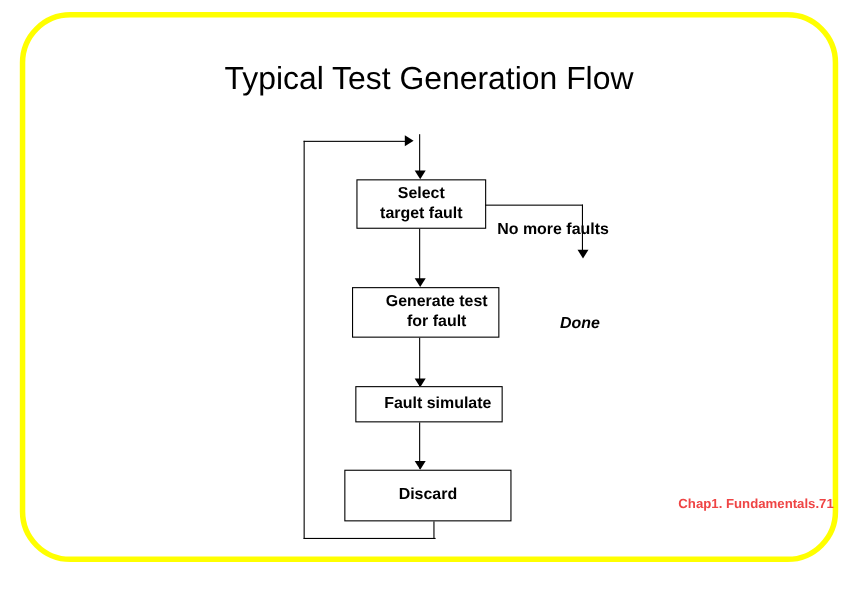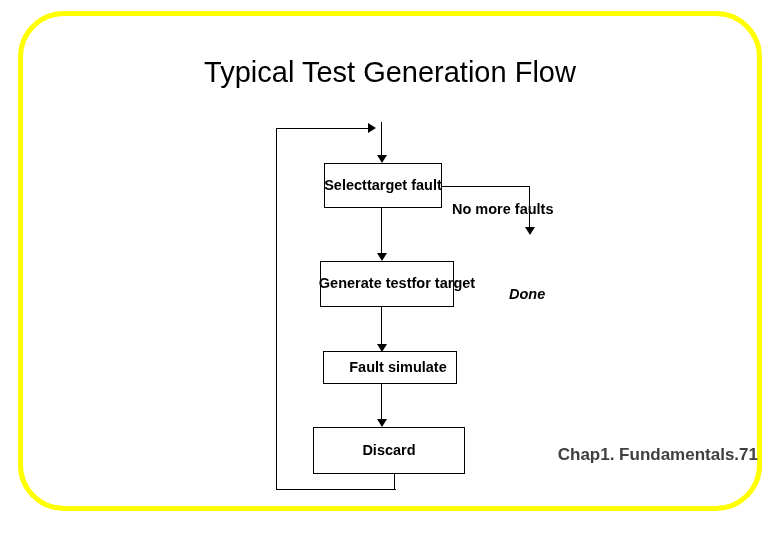--- a/index.html
+++ b/index.html
@@ -41,20 +41,21 @@
     font-weight: normal;
     color: #000000;
     letter-spacing: 0px;
   }
   .node {
     position: absolute;
     border: 1px solid #000000;
     background: #ffffff;
     box-sizing: border-box;
     display: flex;
+    flex-direction: column;
     align-items: center;
     justify-content: center;
     font-size: 14.5px;
     font-weight: bold;
     color: #000000;
     line-height: 1.22;
     text-align: center;
   }
   .node span {
     display: block;
@@ -90,23 +91,23 @@
     width: 0;
     height: 0;
     border-top: 5px solid transparent;
     border-bottom: 5px solid transparent;
     border-left: 8px solid #000000;
   }
   #footer {
     position: absolute;
     right: 22px;
     bottom: 10px;
-    font-size: 17px;
+    font-size: 12px;
     font-weight: bold;
-    color: #404040;
+    color: #ef4444;
     white-space: nowrap;
   }
 </style>
 </head>
 <body>
 
 <div id="slide">
 
   <div id="frame"></div>
 
@@ -131,21 +132,21 @@
   <div class="vline" style="left:529px; top:186px; height:44px;"></div>
   <div class="arrowdown" style="left:525px; top:227px;"></div>
 
   <div class="label" style="left:509px; top:286px;font-style:italic;">Done</div>
 
   <div class="vline" style="left:381px; top:208px; height:48px;"></div>
   <div class="arrowdown" style="left:377px; top:253px;"></div>
 
   <div class="node" style="left:320px; top:261px; width:134px; height:46px;padding-left:20px;">
     <span>Generate test</span>
-    <span>for target</span>
+    <span>for fault</span>
   </div>
 
   <div class="vline" style="left:381px; top:307px; height:45px;"></div>
   <div class="arrowdown" style="left:377px; top:344px;"></div>
 
   <div class="node" style="left:323px; top:351px; width:134px; height:33px;padding-left:16px;">
     <span>Fault simulate</span>
   </div>
 
   <div class="vline" style="left:381px; top:384px; height:42px;"></div>

